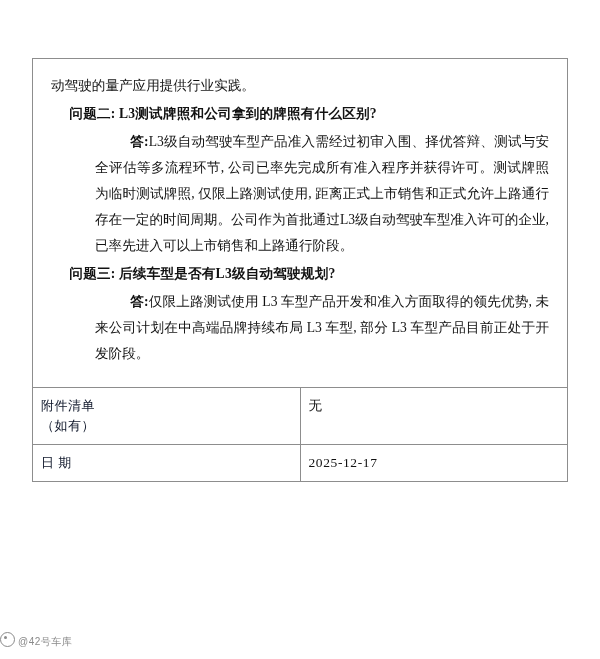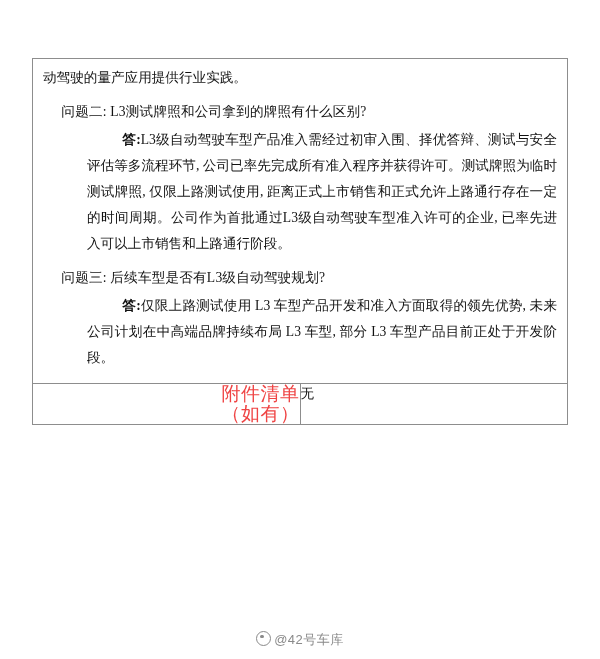--- a/index.html
+++ b/index.html
@@ -24,32 +24,32 @@
     position: absolute;
     left: 32px;
     top: 58px;
     width: 536px;
     border-collapse: collapse;
     table-layout: fixed;
   }
   .doc-table td {
     border: 1px solid #8d8d8d;
     vertical-align: top;
-    padding: 0;
+    padding: 8px;
   }
   .cell-body {
     padding: 6px 10px 10px 10px;
   }
   .cell-label {
     width: 66px;
-    text-align: right;
-    font-size: 19px;
+    text-align: left;
+    font-size: 13px;
     line-height: 20px;
     padding: 7px 2px 7px 2px;
-    color: #ef4444;
+    color: #0f172a;
   }
   .cell-label .lbl-line {
     display: block;
     letter-spacing: 0.5px;
   }
   .cell-value {
     font-size: 13.5px;
     line-height: 20px;
     padding: 7px 10px;
     color: #111111;
@@ -58,44 +58,43 @@
     margin: 0 0 2px 0;
     font-size: 13.6px;
     line-height: 26px;
     text-align: justify;
     color: #121212;
   }
   p.cont {
     text-indent: 0;
   }
   p.q {
-    font-weight: normal;
+    font-weight: bold;
     text-indent: 1.35em;
-    margin-top: 8px;
+    margin-top: 2px;
     letter-spacing: 0.2px;
   }
   p.a {
     text-indent: 2.6em;
     margin-left: 44px;
   }
   p.a .ans {
     font-weight: bold;
   }
   .date-row .cell-value {
     font-family: "Liberation Serif", "DejaVu Serif", serif;
     letter-spacing: 0.6px;
   }
   .watermark {
     position: absolute;
     left: 0;
     right: 0;
     bottom: 10px;
-    text-align: center;
     font-family: "Liberation Sans", sans-serif;
-    font-size: 13px;
+    font-size: 10px;
     color: #8a8a8a;
     letter-spacing: 0.5px;
   }
   .wm-eye {
     display: inline-block;
     width: 13px;
     height: 13px;
     border-radius: 50%;
     border: 1.6px solid #8a8a8a;
     position: relative;
@@ -135,20 +134,26 @@
       </tr>
 
       <tr>
         <td class="cell-label">
           <span class="lbl-line">附件清单</span>
           <span class="lbl-line">（如有）</span>
         </td>
         <td class="cell-value">无</td>
       </tr>
 
+      <tr class="date-row">
+        <td class="cell-label">
+          <span class="lbl-line">日 期</span>
+        </td>
+        <td class="cell-value">2025-12-17</td>
+      </tr>
     </tbody>
   </table>
 
   <div class="watermark">
     <span class="wm-eye"></span><span>@42号车库</span>
   </div>
 
 </div>
 
 </body></html>

